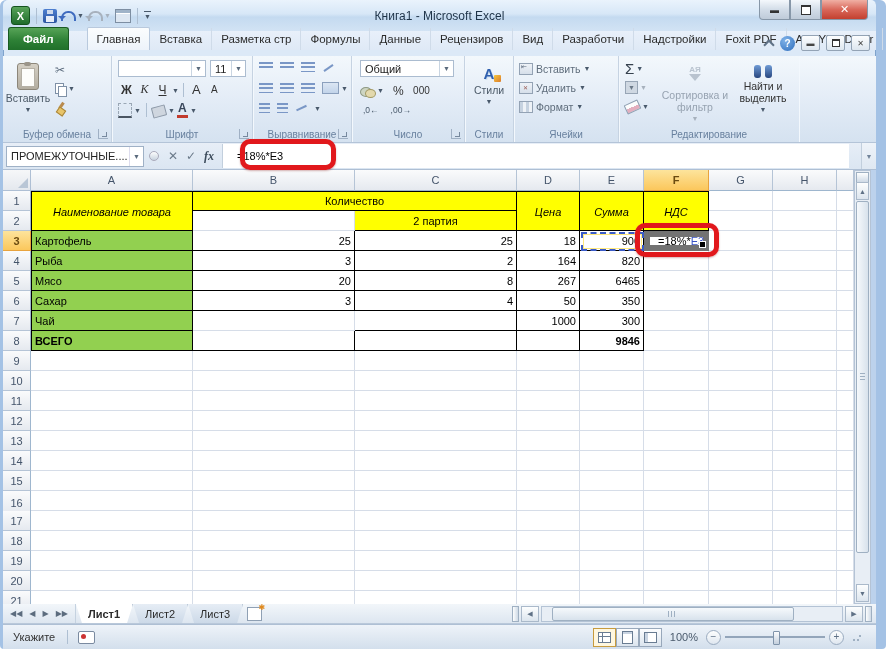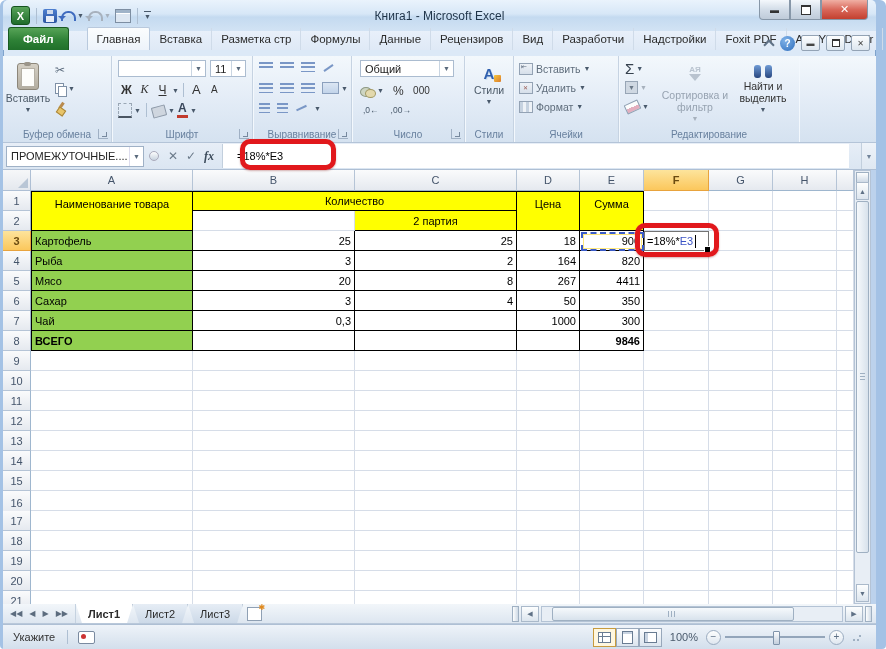--- a/index.html
+++ b/index.html
@@ -124,27 +124,27 @@
   .grid-corner{background:linear-gradient(#f6f7f9,#e4e8ee);border-right:1px solid #aebfd4;border-bottom:1px solid #aebfd4;z-index:4;}
   .grid-corner:before{content:"";position:absolute;right:2px;bottom:2px;border:5px solid transparent;border-right-color:#b9c6d6;border-bottom-color:#b9c6d6;}
   .colhdr,.rowhdr{background:linear-gradient(#fafbfc,#e5e9ef);border-right:1px solid #b5c4d6;border-bottom:1px solid #9eb6ce;
     color:#44546a;font-size:11px;display:flex;align-items:center;justify-content:center;z-index:4;}
   .rowhdr{border-bottom:1px solid #b5c4d6;border-right:1px solid #9eb6ce;}
   .colhdr.sel,.rowhdr.sel{background:linear-gradient(#fde49c,#fbc75c);border-color:#e8a33d;color:#6b4b10;font-weight:bold;}
   .gcell{background:#fff;border-right:1px solid #d6dde8;border-bottom:1px solid #d6dde8;z-index:0;}
   .tcell{z-index:1;font-size:11px;color:#000;display:flex;align-items:center;border-right:1px solid #000;border-bottom:1px solid #000;}
   .tcell.bt{border-top:1px solid #000;} .tcell.bl{border-left:1px solid #000;}
   .tcell.yellow{background:#ffff00;justify-content:center;}
-  .tcell.vbot{align-items:flex-end;padding-bottom:20px;}
+  .tcell.vbot{align-items:flex-end;padding-bottom:12px;font-style:italic;}
   .tcell.green{background:#92d050;padding-left:3px;}
   .tcell.white{background:#fff;}
   .tcell.num{justify-content:flex-end;padding-right:3px;}
   .tcell.bold{font-weight:bold;}
   .ants{border:2px dashed #3a5bc8;background:transparent;z-index:3;box-shadow:inset 0 0 0 1px #ffe87c;}
-  .fedit{background:#fff;border:1px solid #737373;z-index:5;display:flex;align-items:center;font-size:11px;padding-left:2px;text-align:right;}
+  .fedit{background:#fff;border:6px solid #737373;z-index:5;display:flex;align-items:center;font-size:11px;padding-left:8px;text-align:right;}
   .fedit .ref{color:#3a53c5;}
   .caret{display:inline-block;width:1px;height:13px;background:#000;margin-left:2px;}
   .fillh{position:absolute;right:-3px;bottom:-3px;width:5px;height:5px;background:#000;border:1px solid #fff;}
   .redrect{border:5px solid #e1181c;border-radius:10px;z-index:10;pointer-events:none;box-shadow:0 1px 2px rgba(120,0,0,.3);}
 
   
   .vscroll{left:851px;top:167px;width:17px;height:434px;background:#e8eef5;border:1px solid #b4c3d5;z-index:6;}
   .vsplit{position:absolute;left:1px;right:1px;top:1px;height:9px;background:linear-gradient(#fdfefe,#cfdae6);border:1px solid #9fb0c2;}
   .sbtn{position:absolute;left:1px;right:1px;height:16px;background:linear-gradient(#fdfefe,#dce5ee);border:1px solid #aab9ca;
     display:flex;align-items:center;justify-content:center;font-size:7px;color:#5f7186;}
@@ -659,42 +659,42 @@
       <div class="abs gcell" style="left: 577px; top: 421px; width: 64px; height: 20px;"></div>
       <div class="abs gcell" style="left: 641px; top: 421px; width: 65px; height: 20px;"></div>
       <div class="abs gcell" style="left: 706px; top: 421px; width: 64px; height: 20px;"></div>
       <div class="abs gcell" style="left: 770px; top: 421px; width: 64px; height: 20px;"></div>
       <div class="abs gcell" style="left: 834px; top: 421px; width: 17px; height: 20px;"></div>
       <div class="abs tcell yellow vbot bt bl" style="left: 28px; top: 21px; width: 162px; height: 40px;">Наименование товара</div>
       <div class="abs tcell yellow bt" style="left: 190px; top: 21px; width: 324px; height: 20px;">Количество</div>
       <div class="abs tcell yellow" style="left: 352px; top: 41px; width: 162px; height: 20px;">2 партия</div>
       <div class="abs tcell yellow vbot bt" style="left: 514px; top: 21px; width: 63px; height: 40px;">Цена</div>
       <div class="abs tcell yellow vbot bt" style="left: 577px; top: 21px; width: 64px; height: 40px;">Сумма</div>
+      <div class="abs tcell yellow vbot bt" style="left: 641px; top: 21px; width: 65px; height: 40px;">НДС</div>
       <div class="abs tcell green bl" style="left: 28px; top: 61px; width: 162px; height: 20px;">Картофель</div>
       <div class="abs tcell white num" style="left: 190px; top: 61px; width: 162px; height: 20px;">25</div>
       <div class="abs tcell white num" style="left: 352px; top: 61px; width: 162px; height: 20px;">25</div>
       <div class="abs tcell white num" style="left: 514px; top: 61px; width: 63px; height: 20px;">18</div>
       <div class="abs tcell white num" style="left: 577px; top: 61px; width: 64px; height: 20px;">900</div>
       <div class="abs tcell green bl" style="left: 28px; top: 81px; width: 162px; height: 20px;">Рыба</div>
       <div class="abs tcell white num" style="left: 190px; top: 81px; width: 162px; height: 20px;">3</div>
       <div class="abs tcell white num" style="left: 352px; top: 81px; width: 162px; height: 20px;">2</div>
       <div class="abs tcell white num" style="left: 514px; top: 81px; width: 63px; height: 20px;">164</div>
       <div class="abs tcell white num" style="left: 577px; top: 81px; width: 64px; height: 20px;">820</div>
       <div class="abs tcell green bl" style="left: 28px; top: 101px; width: 162px; height: 20px;">Мясо</div>
       <div class="abs tcell white num" style="left: 190px; top: 101px; width: 162px; height: 20px;">20</div>
       <div class="abs tcell white num" style="left: 352px; top: 101px; width: 162px; height: 20px;">8</div>
       <div class="abs tcell white num" style="left: 514px; top: 101px; width: 63px; height: 20px;">267</div>
-      <div class="abs tcell white num" style="left: 577px; top: 101px; width: 64px; height: 20px;">4411</div>
+      <div class="abs tcell white num" style="left: 577px; top: 101px; width: 64px; height: 20px;">6465</div>
       <div class="abs tcell green bl" style="left: 28px; top: 121px; width: 162px; height: 20px;">Сахар</div>
       <div class="abs tcell white num" style="left: 190px; top: 121px; width: 162px; height: 20px;">3</div>
       <div class="abs tcell white num" style="left: 352px; top: 121px; width: 162px; height: 20px;">4</div>
       <div class="abs tcell white num" style="left: 514px; top: 121px; width: 63px; height: 20px;">50</div>
       <div class="abs tcell white num" style="left: 577px; top: 121px; width: 64px; height: 20px;">350</div>
       <div class="abs tcell green bl" style="left: 28px; top: 141px; width: 162px; height: 20px;">Чай</div>
-      <div class="abs tcell white num" style="left: 190px; top: 141px; width: 162px; height: 20px;">0,3</div>
       <div class="abs tcell white num" style="left: 352px; top: 141px; width: 162px; height: 20px;"></div>
       <div class="abs tcell white num" style="left: 514px; top: 141px; width: 63px; height: 20px;">1000</div>
       <div class="abs tcell white num" style="left: 577px; top: 141px; width: 64px; height: 20px;">300</div>
       <div class="abs tcell green bold bl" style="left: 28px; top: 161px; width: 162px; height: 20px;">ВСЕГО</div>
       <div class="abs tcell white num" style="left: 190px; top: 161px; width: 162px; height: 20px;"></div>
       <div class="abs tcell white num" style="left: 352px; top: 161px; width: 162px; height: 20px;"></div>
       <div class="abs tcell white num" style="left: 514px; top: 161px; width: 63px; height: 20px;"></div>
       <div class="abs tcell white num bold" style="left: 577px; top: 161px; width: 64px; height: 20px;">9846</div>
     </div>
 

